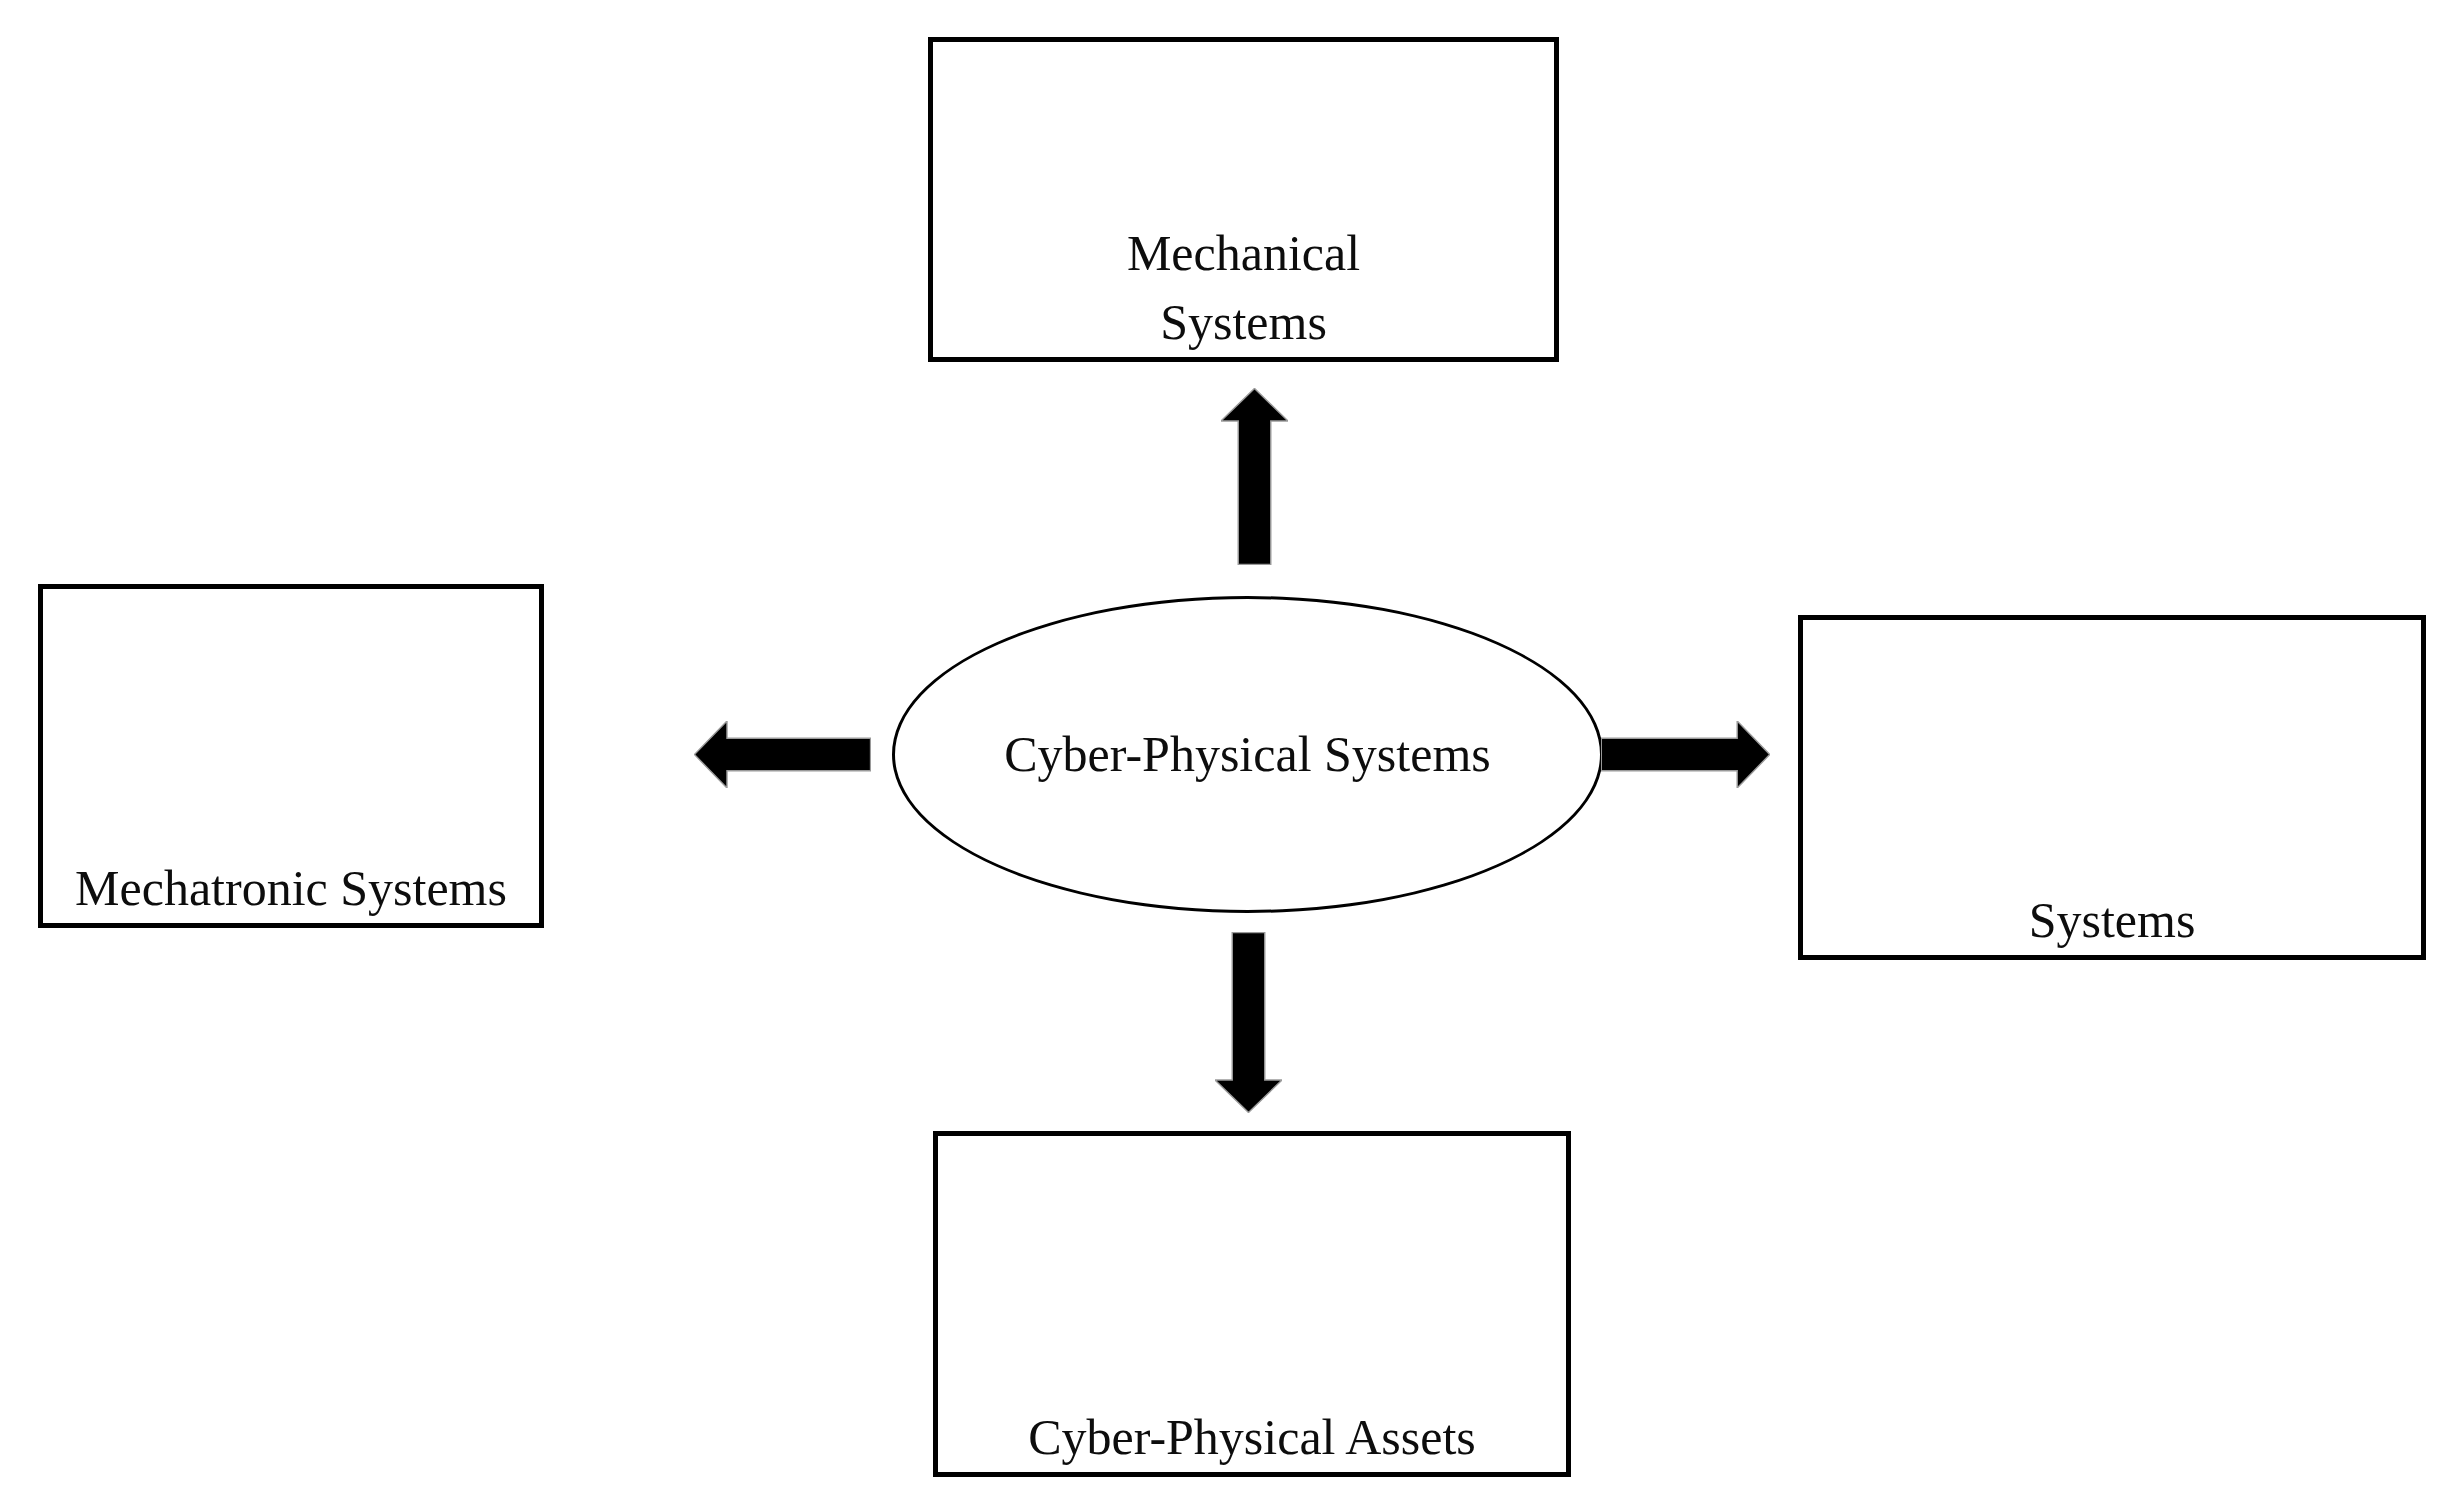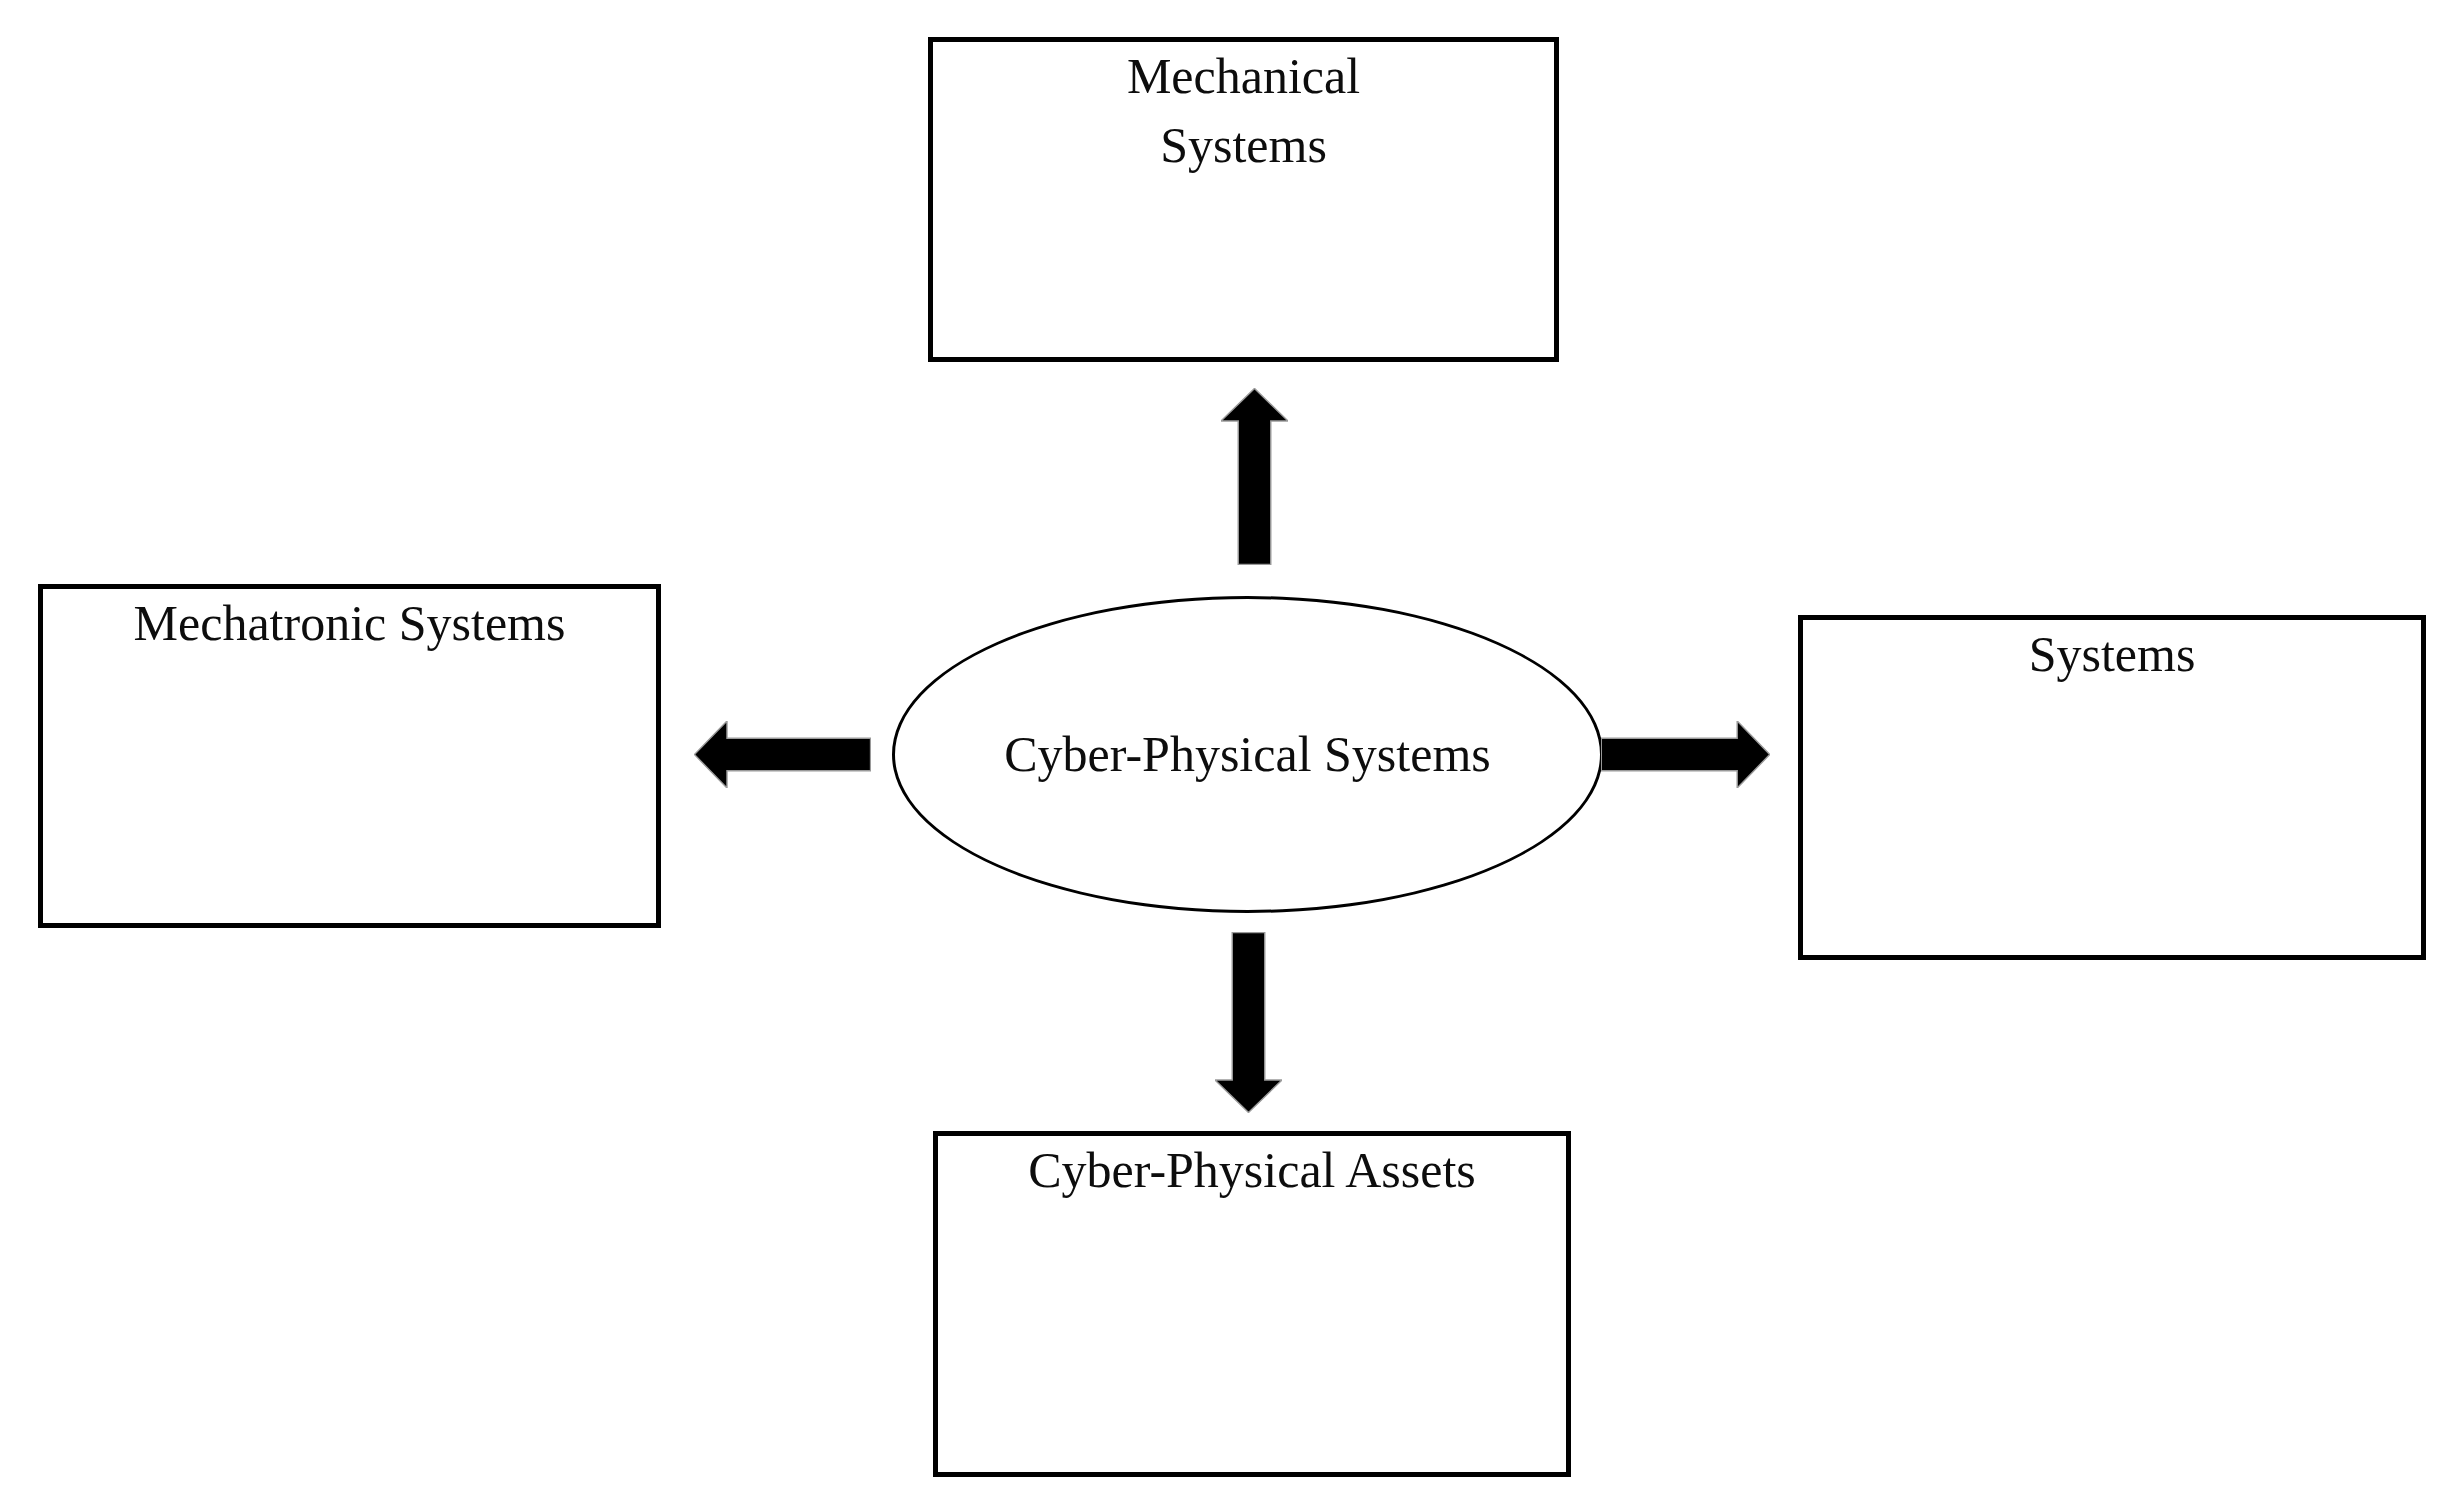--- a/index.html
+++ b/index.html
@@ -15,21 +15,21 @@
     font-family: "Liberation Serif", serif;
     color: #0d0d0d;
     overflow: hidden;
   }
   .node-box {
     position: absolute;
     border: 5.8px solid #000000;
     background: #ffffff;
     box-sizing: border-box;
     display: flex;
-    align-items: flex-start;
+    align-items: flex-end;
     justify-content: center;
     text-align: center;
   }
   .node-box .label,
   .node-ellipse .label {
     font-size: 50px;
     line-height: 1.38;
     color: #0d0d0d;
   }
   .label .line { display: block; }
@@ -42,21 +42,21 @@
     border: 3.8px solid #000000;
     border-radius: 50%;
     background: #ffffff;
     box-sizing: border-box;
     display: flex;
     align-items: center;
     justify-content: center;
     text-align: left;
   }
   .box-top    { left: 928px;  top: 37px;   width: 631px; height: 325px; }
-  .box-left   { left: 38px;   top: 584px;  width: 623px; height: 344px; }
+  .box-left   { left: 38px;   top: 584px;  width: 506px; height: 344px; }
   .box-right  { left: 1798px; top: 615px;  width: 628px; height: 345px; }
   .box-bottom { left: 933px;  top: 1131px; width: 638px; height: 346px; }
   .arrow { position: absolute; }
   .arrow svg { display: block; }
 </style>
 </head>
 <body>
 
 <div class="canvas">
 

